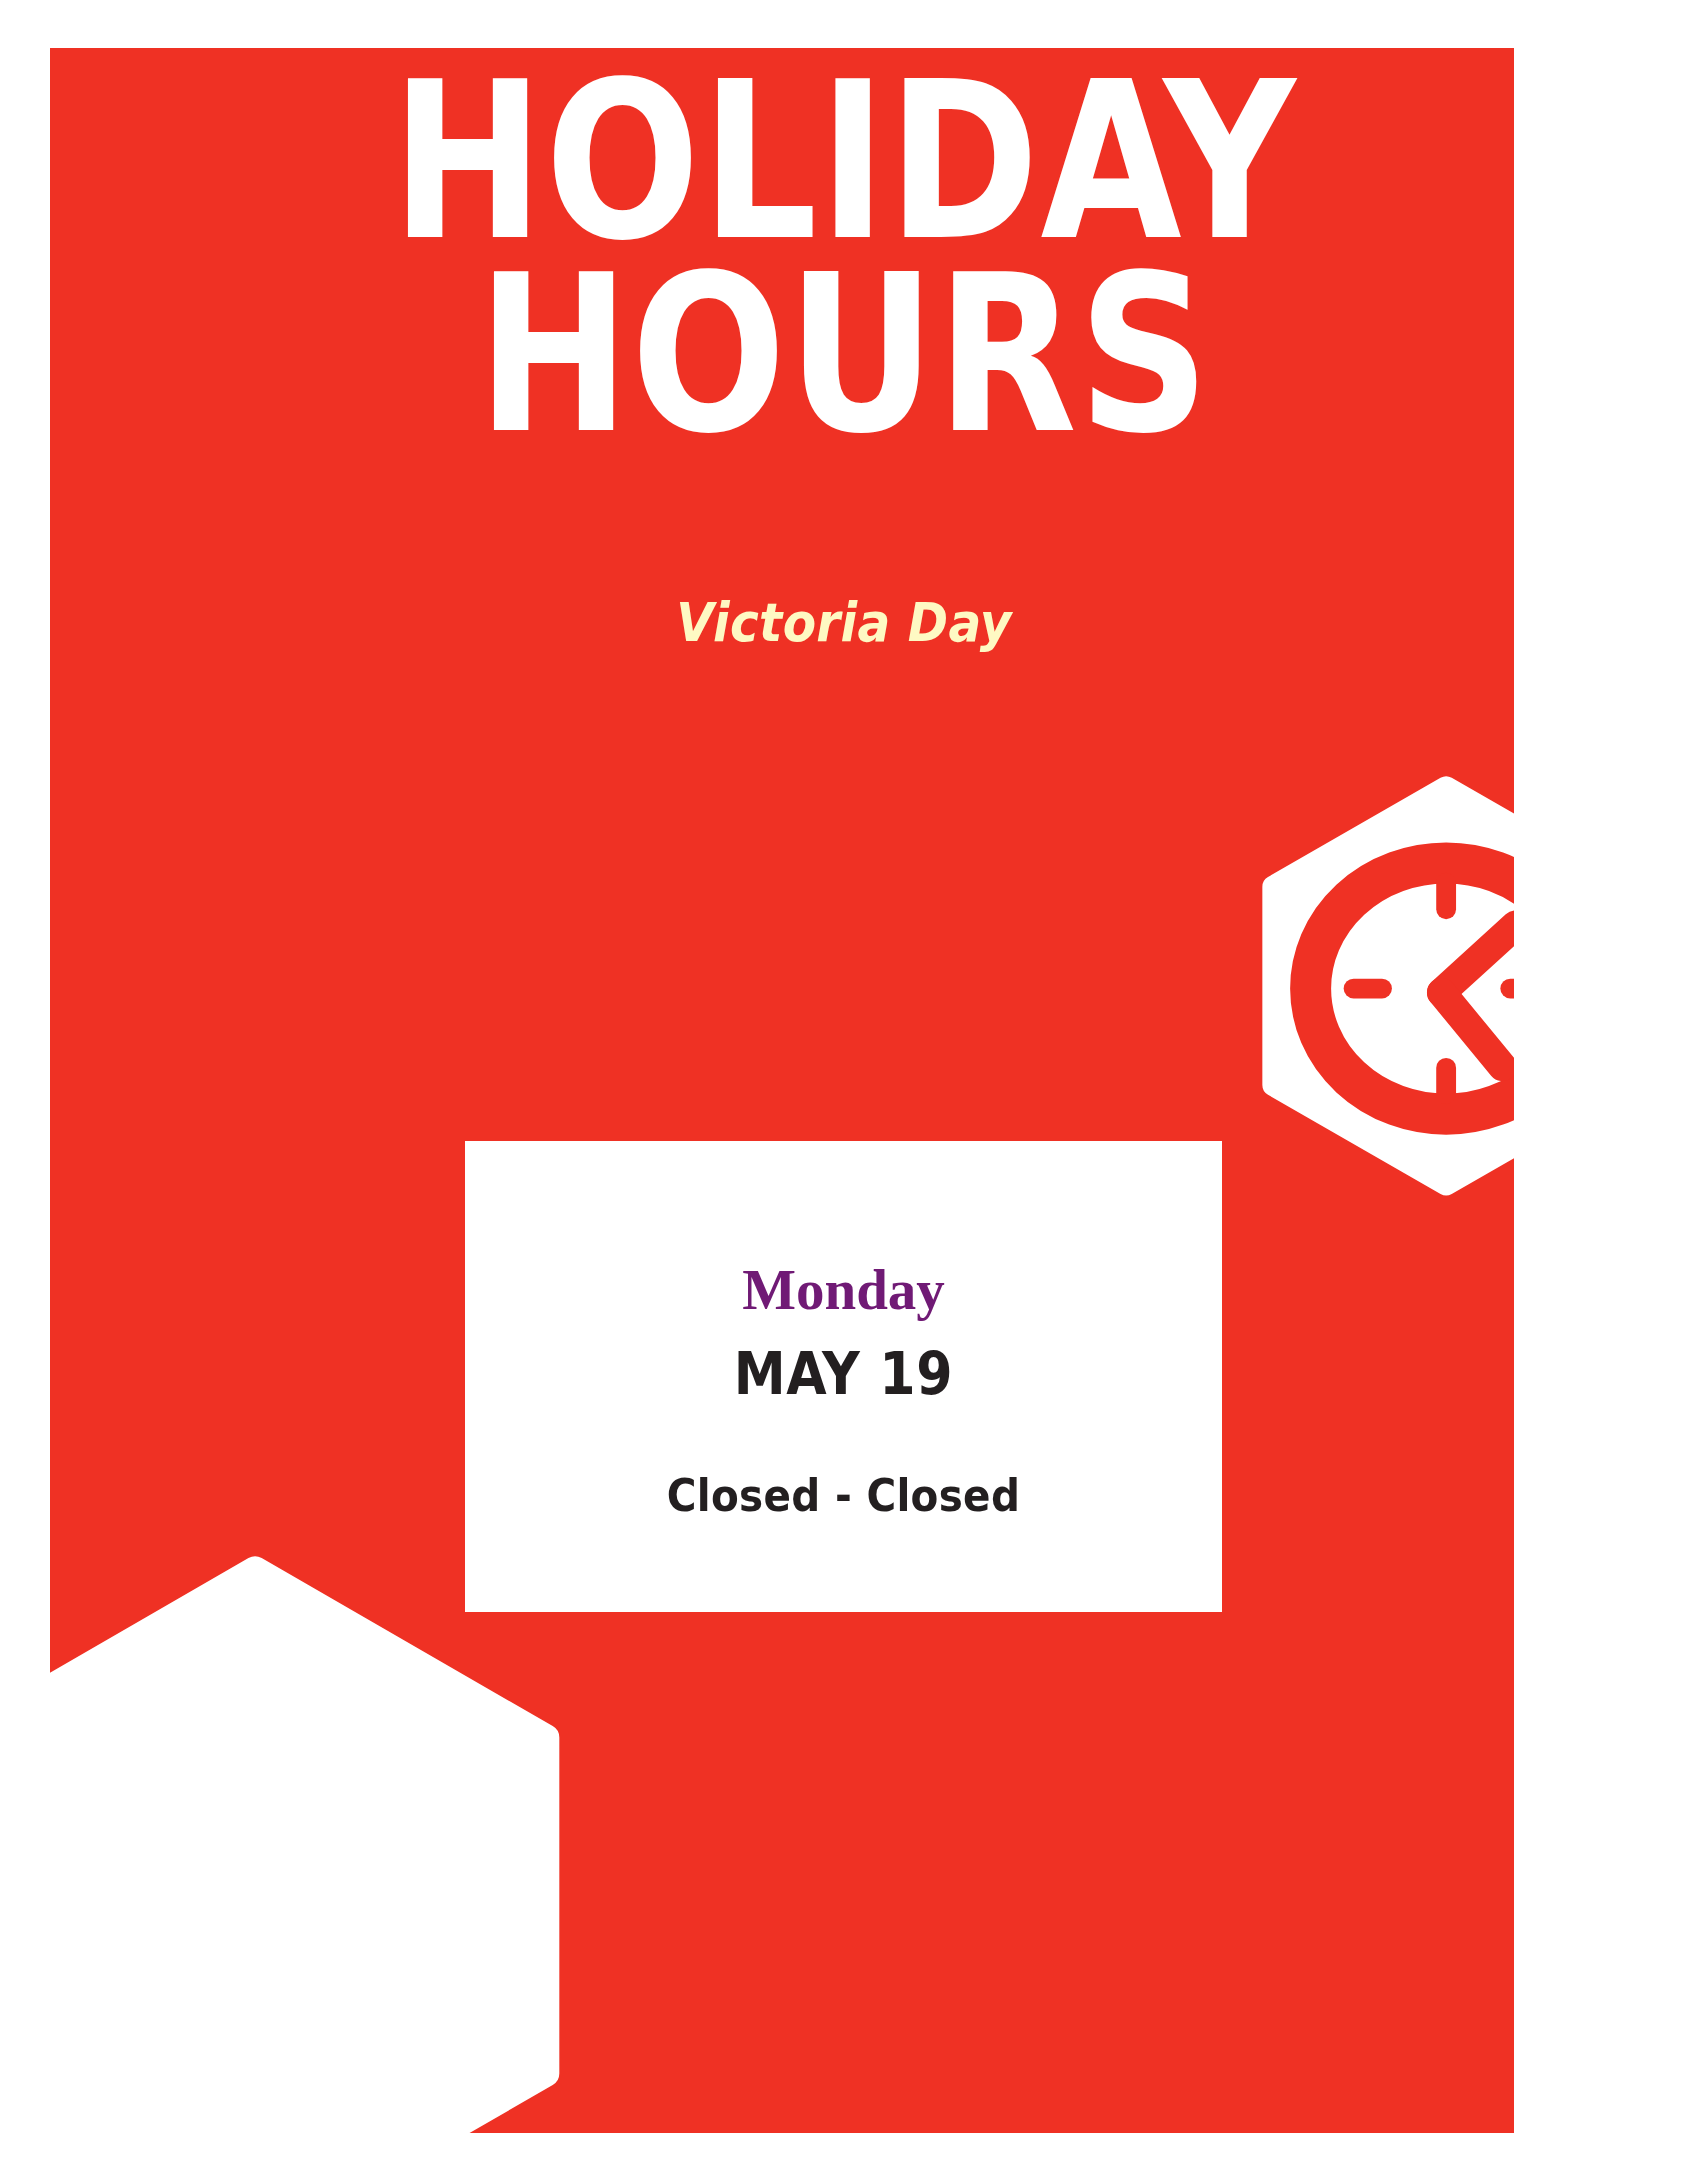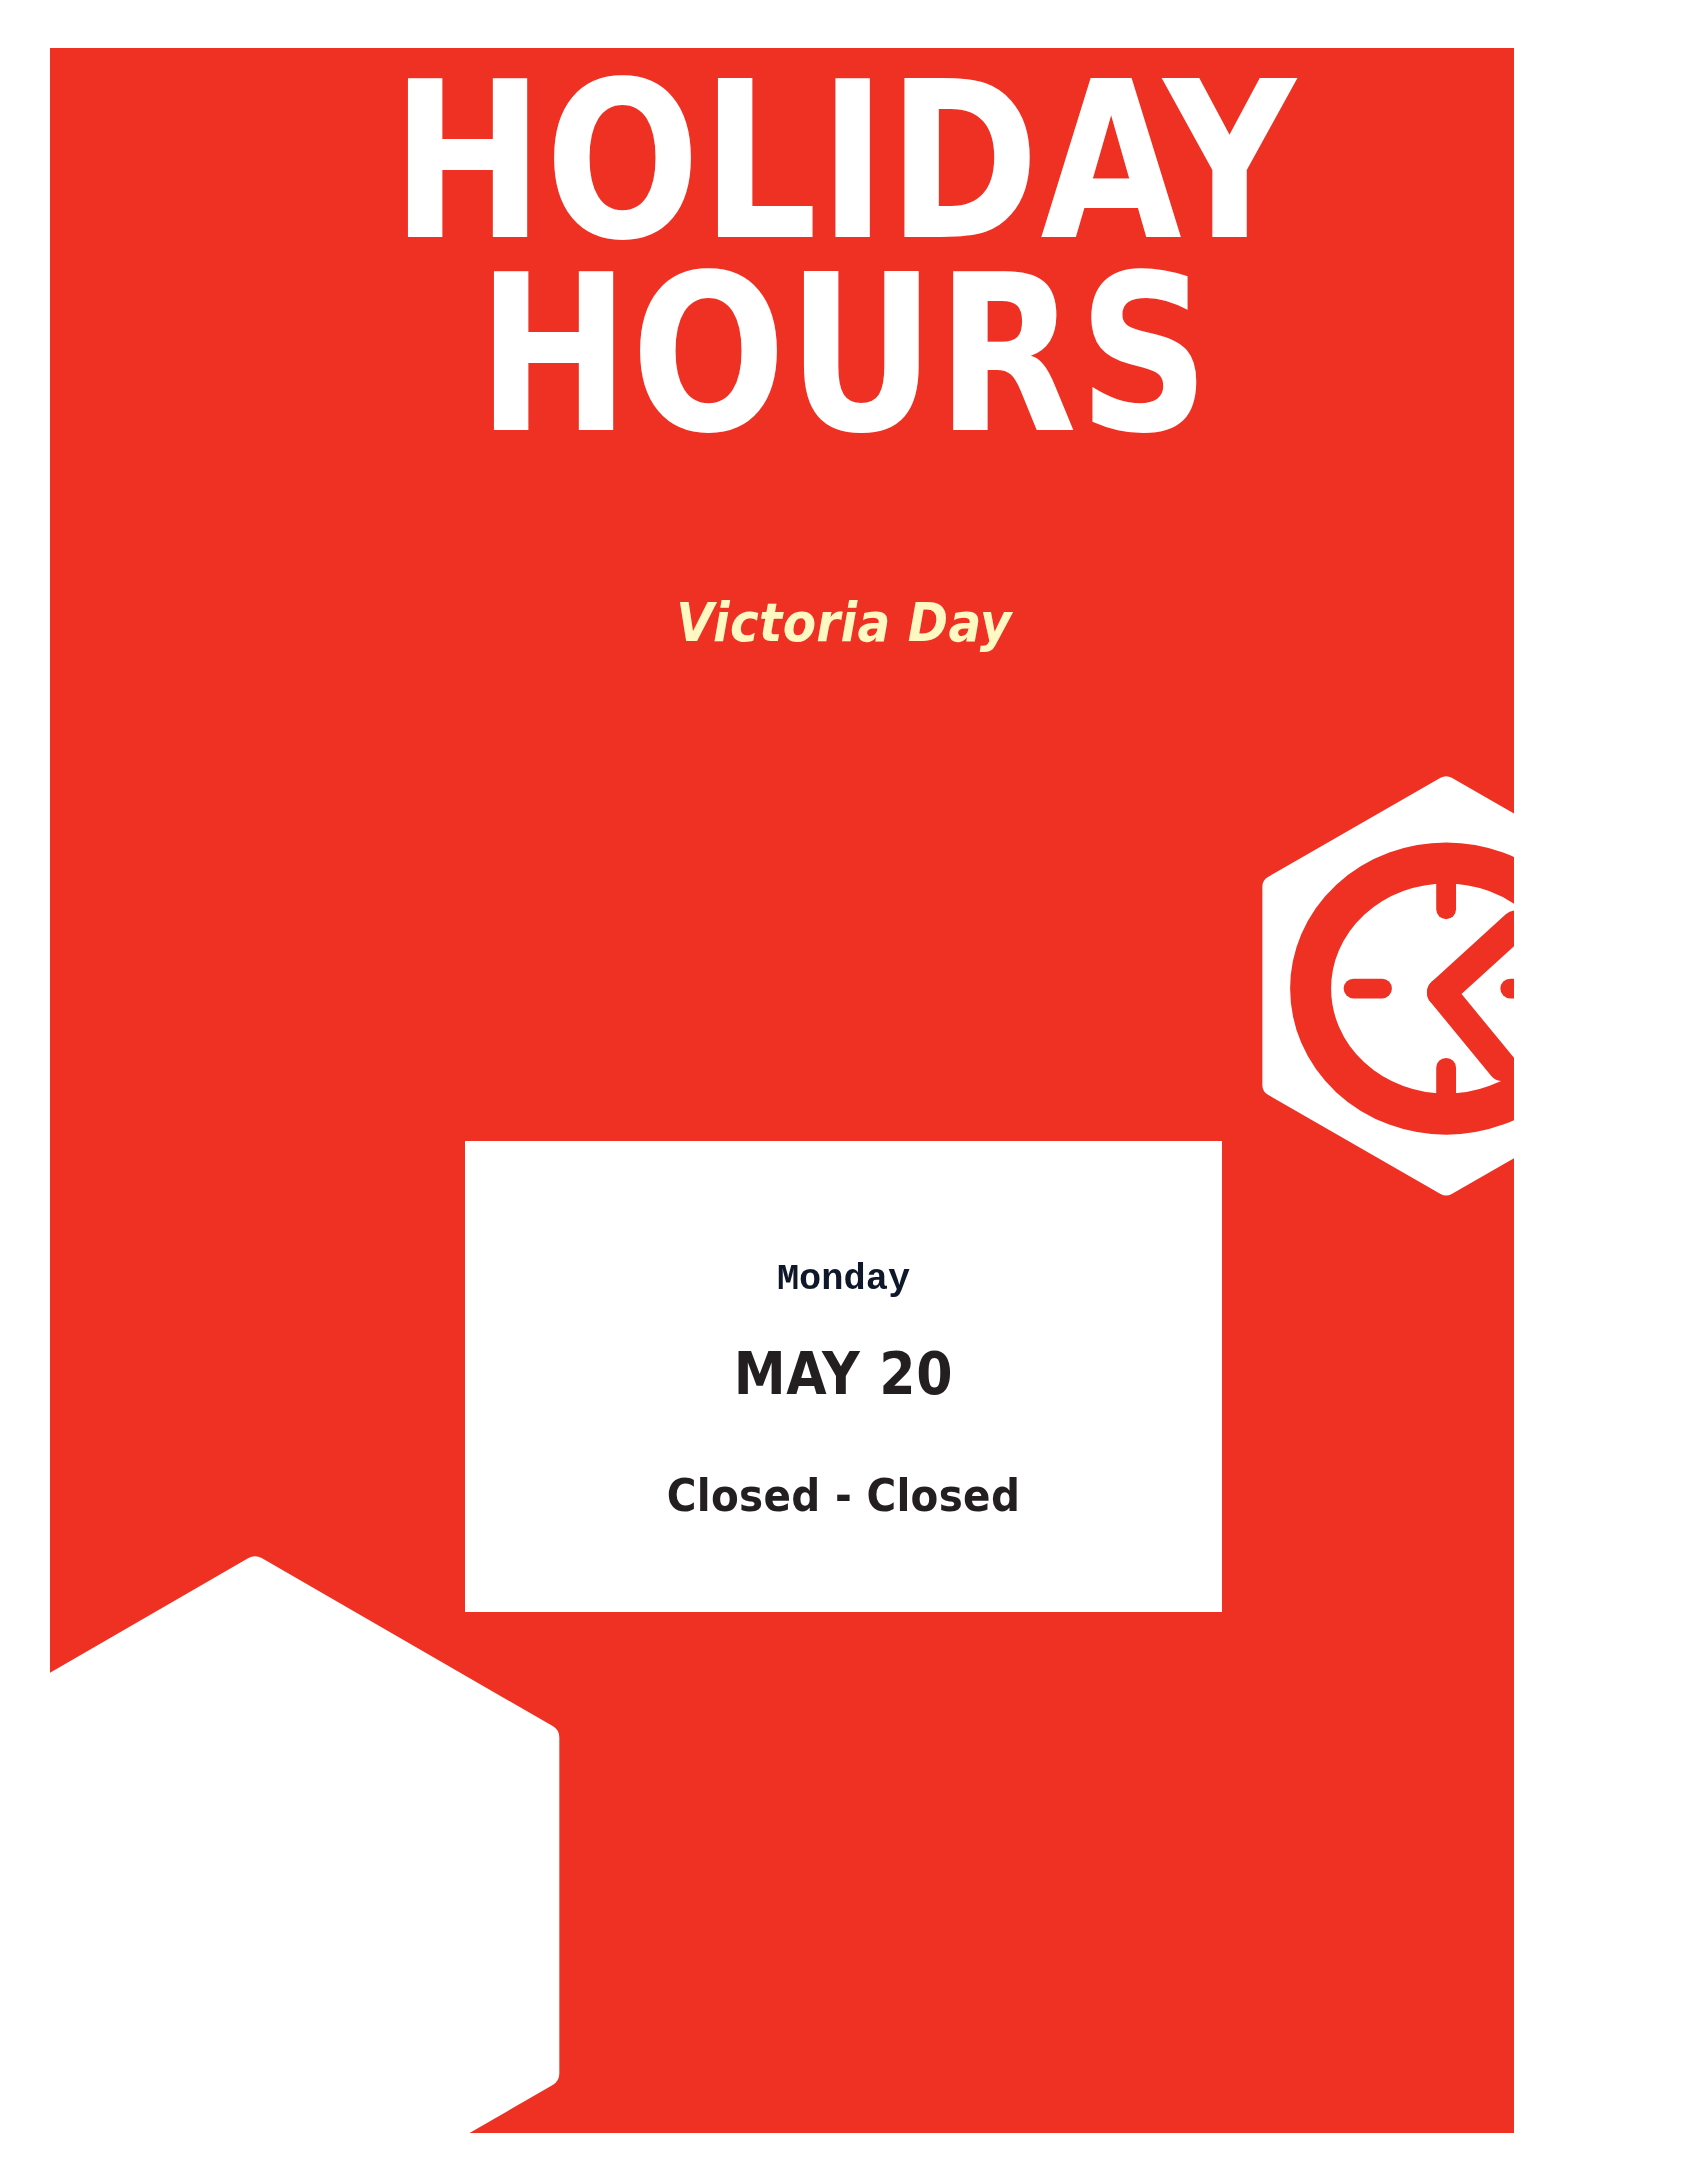--- a/index.html
+++ b/index.html
@@ -87,24 +87,24 @@
     left: 415px;
     top: 1093px;
     width: 757px;
     height: 471px;
     background: #ffffff;
     text-align: center;
   }
   #card-day {
     position: absolute;
     left: 0; top: 120px; width: 757px;
-    color: #0f172a;
-    font-family: Liberation Mono, monospace;
+    color: #701a75;
+    font-family: Liberation Serif, serif;
     font-weight: bold;
-    font-size: 37px;
+    font-size: 57px;
     line-height: 1;
   }
   #card-date {
     position: absolute;
     left: 0; top: 204px; width: 757px;
     color: #231F20;
     font-family: "Liberation Sans Narrow", "DejaVu Sans Condensed", "Liberation Sans", sans-serif;
     font-weight: bold;
     font-size: 58px;
     line-height: 1;
@@ -161,18 +161,18 @@
   </div>
 
   <div id="hex-bottom">
     <svg width="668" height="761" viewBox="0 0 1010 1150" xmlns="http://www.w3.org/2000/svg">
       <path d="M490 120 L930 374 L930 882 L490 1136 L50 882 L50 374 Z" fill="#FFFFFF" stroke="#FFFFFF" stroke-width="40" stroke-linejoin="round"></path>
     </svg>
   </div>
 
   <div id="card">
     <div id="card-day">Monday</div>
-    <div id="card-date">MAY 20</div>
+    <div id="card-date">MAY 19</div>
     <div id="card-hours">Closed - Closed</div>
   </div>
 
 </div>
 
 
 </body></html>

